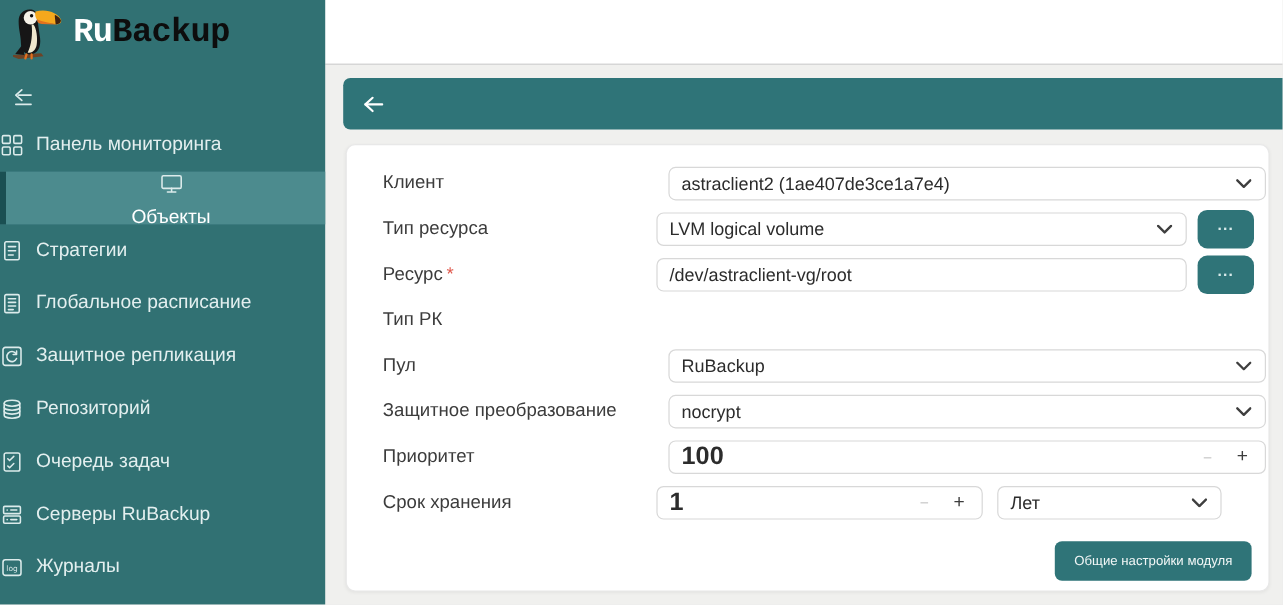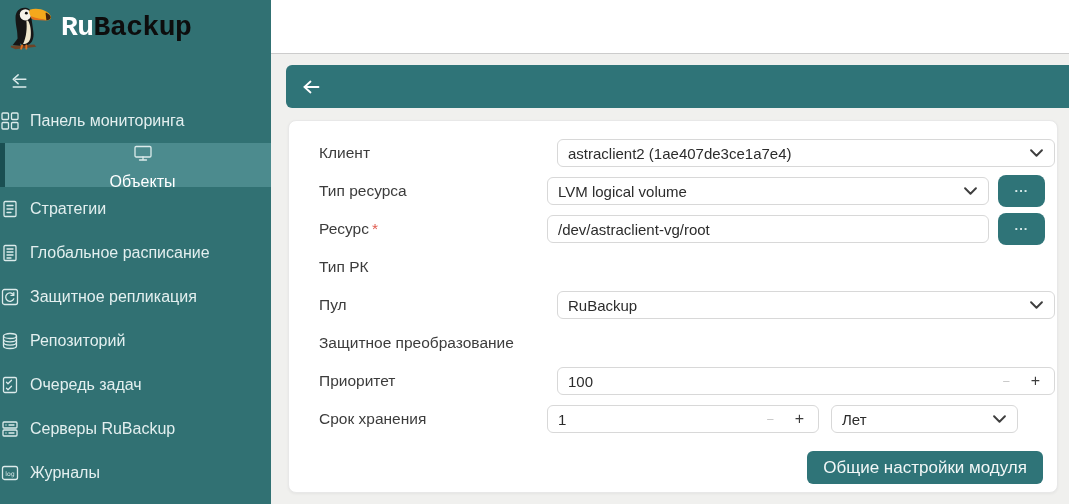--- a/index.html
+++ b/index.html
@@ -55,30 +55,30 @@
   .ctl-short { left:228px; width:442px;align-items:center; }
   .chev { position:absolute; right:11px; top:50%; transform:translateY(-50%); }
   .more-btn { position:absolute; right:0; top:-2px; width:47px; height:32px;
               background:var(--accent_button_bg,#2f7478); border:none; border-radius:8px;
               color:#d8eaea; font-size:13px; font-weight:bold; letter-spacing:1px;
               display:flex; align-items:center; justify-content:center;
               cursor:pointer; line-height:10px; padding-bottom:6px; }
   .numwrap { position:absolute; top:0; height:28px; background:#fff;
              border:1px solid #d8d8d8; border-radius:6px; }
   .numwrap input { position:absolute; left:0; top:0; width:100%; height:100%;
-             border:none; outline:none; background:transparent; font-size:15px;
+             border:none; outline:none; background:transparent; font-size:21px;
              color:#2c2c2c; padding:0 70px 0 10px;
-             font-family:"Liberation Sans","DejaVu Sans",sans-serif; }
+             font-family:"Liberation Sans","DejaVu Sans",sans-serif;font-weight:bold; }
   .step { position:absolute; top:50%; transform:translateY(-50%); font-size:16px;
           cursor:pointer; line-height:1; }
   .step.minus { right:44px; color:#c6c6c6; font-size:13px; }
   .step.plus  { right:14px; color:#3d3d3d; }
   .module-btn { position:absolute; right:14px; top:330px; height:33px;
                 padding:0 16px; background:var(--accent_button_bg,#2f7478);
-                color:#f2f7f7; border:none; border-radius:6px; font-size:17px;
+                color:#f2f7f7; border:none; border-radius:6px; font-size:11px;
                 display:flex; align-items:center; justify-content:center;
                 cursor:pointer; font-family:"Liberation Sans","DejaVu Sans",sans-serif; }
 </style>
 </head>
 <body>
 
 <div class="page">
 
   <nav class="sidebar">
     <div class="logo">
@@ -239,20 +239,26 @@
       <div class="ctl sel ctl-full">
         <span>RuBackup</span>
         <svg class="chev" width="13" height="8" viewBox="0 0 12 7" fill="none" stroke="#3f3f3f" stroke-width="1.8" stroke-linecap="round" stroke-linejoin="round">
           <polyline points="1,1 6,6 11,1"></polyline>
         </svg>
       </div>
     </div>
 
     <div class="row" style="top:208px">
       <div class="flabel">Защитное преобразование</div>
+      <div class="ctl sel ctl-full">
+        <span>nocrypt</span>
+        <svg class="chev" width="13" height="8" viewBox="0 0 12 7" fill="none" stroke="#3f3f3f" stroke-width="1.8" stroke-linecap="round" stroke-linejoin="round">
+          <polyline points="1,1 6,6 11,1"></polyline>
+        </svg>
+      </div>
     </div>
 
     <div class="row" style="top:246px">
       <div class="flabel">Приоритет</div>
       <div class="numwrap ctl-full" style="left:228px;width:498px">
         <input value="100" style="">
         <span class="step minus">−</span>
         <span class="step plus">+</span>
       </div>
     </div>

